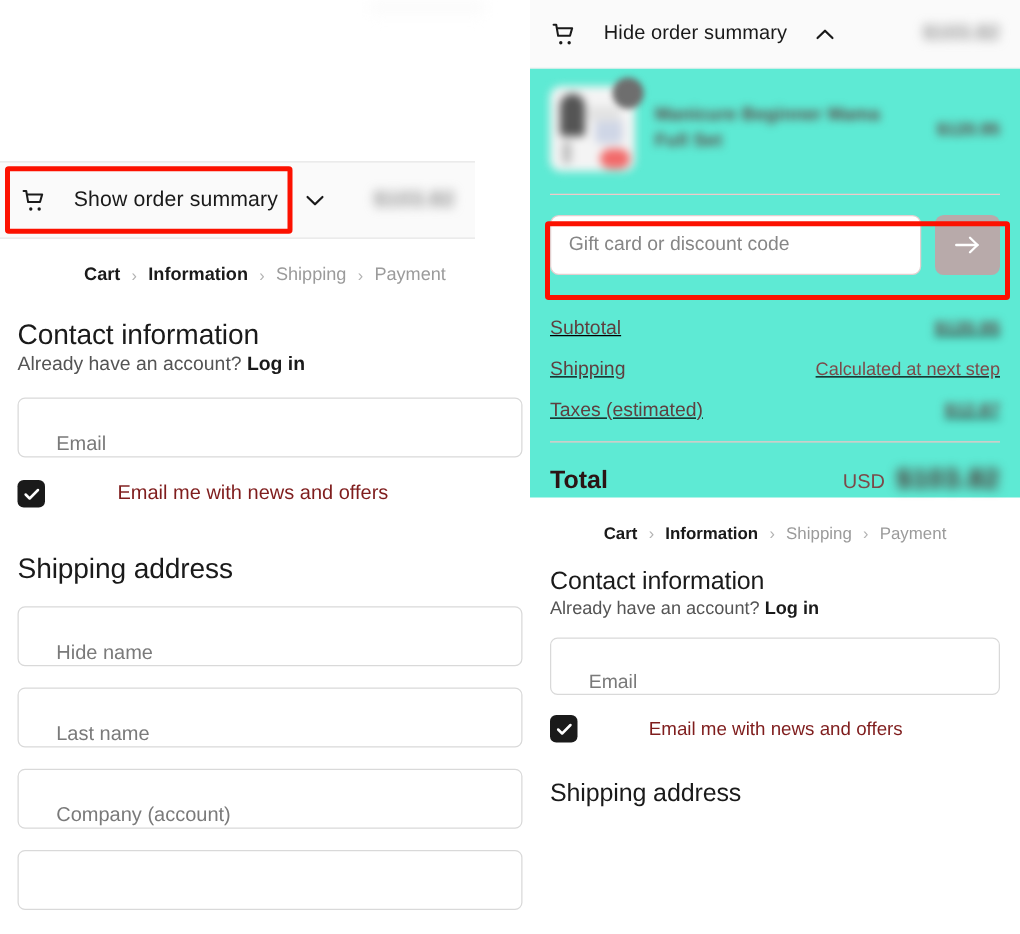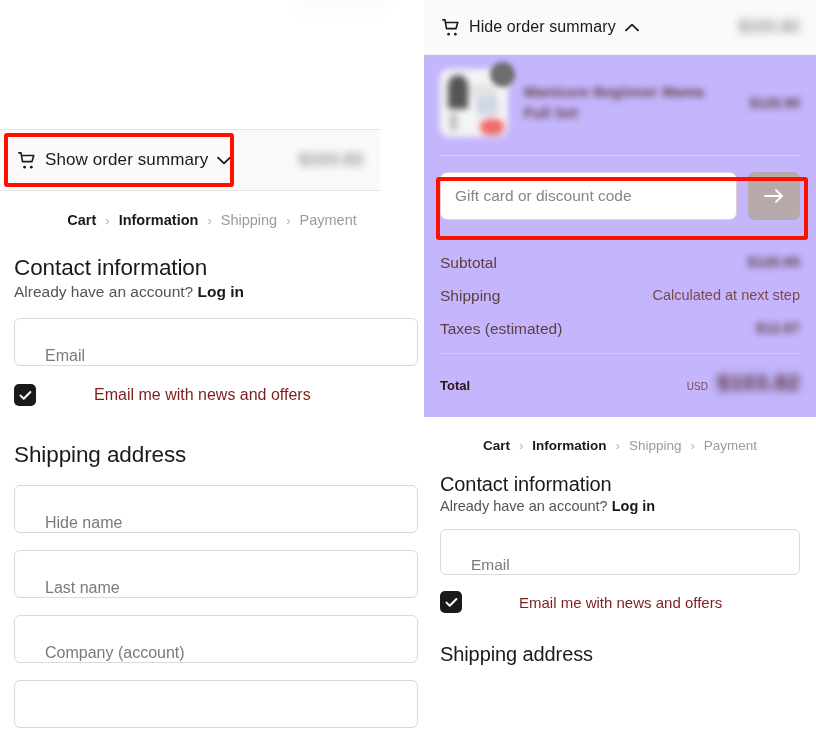--- a/index.html
+++ b/index.html
@@ -27,21 +27,21 @@
   }
   .summary-bar {
     position: absolute; left: 0; top: 129px;
     width: 380px; height: 62px;
     background: #fafafa;
     border-top: 1px solid #e6e6e6;
     border-bottom: 1px solid #e6e6e6;
     display: flex; align-items: center;
     padding: 0 16px;
   }
-  .summary-left { display: flex; align-items: center; gap: 6px; }
+  .summary-left { display: flex; align-items: center; gap: 20px; }
   .cart-ico { width: 23px; height: 23px; display: block; }
   .summary-text {
     font-size: 17px; color: #1a1a1a; letter-spacing: .1px;
   }
   .chev { width: 14px; height: 9px; display: block; margin-left: 3px; }
   .blur-price {
     margin-left: auto; filter: blur(4.2px);
     font-size: 17px; font-weight: 700; color: #888;
     letter-spacing: .5px;
   }
@@ -93,21 +93,21 @@
   }
   .rp-head {
     height: 55px; background: #fafafa; border-bottom: 1px solid #eeeeee;
     display: flex; align-items: center; padding: 0 16px;
   }
   .rp-head .summary-text { font-size: 16px; }
   .rp-head .blur-price { font-size: 16px; }
   .chev-up { width: 14px; height: 9px; display:block; margin-left: 3px; }
 
   .pink {
-    background: #c4b5fd; padding: 0 16px 21px 16px;
+    background: #5eead4; padding: 0 16px 2px 16px;
   }
   .prod-row { display: flex; align-items: center; padding: 14px 0 16px 0; gap: 16px; }
   .thumb-wrap { position: relative; width: 68px; height: 68px; flex: none; }
   .thumb {
     width: 68px; height: 68px; border-radius: 9px;
     background: #f4f4f4; filter: blur(3.4px); position: relative; overflow: hidden;
   }
   .thumb .b1 { position:absolute; left:8px; top:6px; width:20px; height:34px;
     background:#555; border-radius:10px 10px 3px 3px; }
   .thumb .b2 { position:absolute; left:36px; top:26px; width:22px; height:20px;
@@ -140,31 +140,32 @@
   }
   .gift-btn {
     width: 52px; height: 48px; background: #b8aaaa; border: none;
     border-radius: 7px; display: flex; align-items: center; justify-content: center;
     cursor: pointer;
   }
   .gift-btn svg { width: 22px; height: 16px; display: block; }
 
   .totals { padding-top: 15px; }
   .t-row {
-    display: flex; align-items: flex-start; justify-content: space-between;
+    display: flex; align-items: center; justify-content: space-between;
     margin-bottom: 15px;
+    text-decoration: underline;
   }
   .t-label { font-size: 15.5px; color: #5e4040; }
   .t-val-blur { font-size: 14.5px; color: #5e4040; filter: blur(3.2px); font-weight: 600; }
   .t-val { font-size: 14.5px; color: #7c4a4a; }
   .total-hr { height: 1px; background: #f0c6c5; margin: 5px 0 16px 0; }
   .total-row { display: flex; align-items: baseline; justify-content: space-between; }
-  .total-label { font-size: 13px; font-weight: 700; color: #2b1414; }
+  .total-label { font-size: 20px; font-weight: 700; color: #2b1414; }
   .total-right { display: flex; align-items: baseline; gap: 9px; }
-  .usd { font-size: 10px; color: #7c4a4a; }
+  .usd { font-size: 16px; color: #7c4a4a; }
   .total-amt {
     font-size: 22px; font-weight: 700; color: #4a2020; filter: blur(4.2px);
     letter-spacing: .5px;
   }
 
   .rp-body { padding: 0 16px; }
   .rp-breadcrumb {
     display: flex; align-items: center; justify-content: center; gap: 9px;
     font-size: 13.5px; padding: 21px 0 20px 0;
   }

